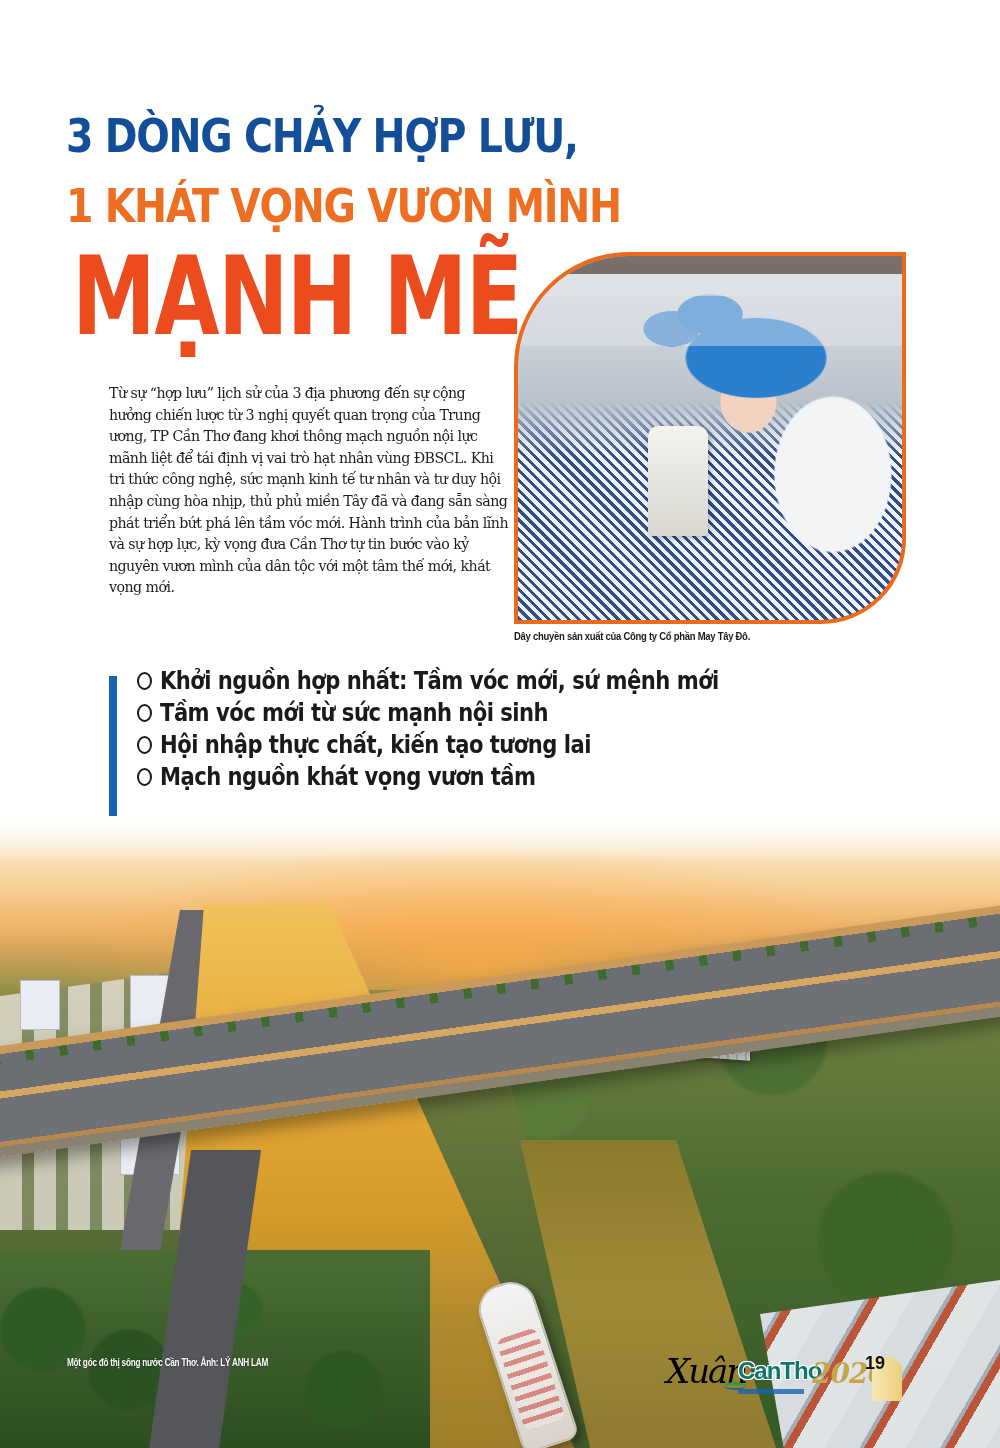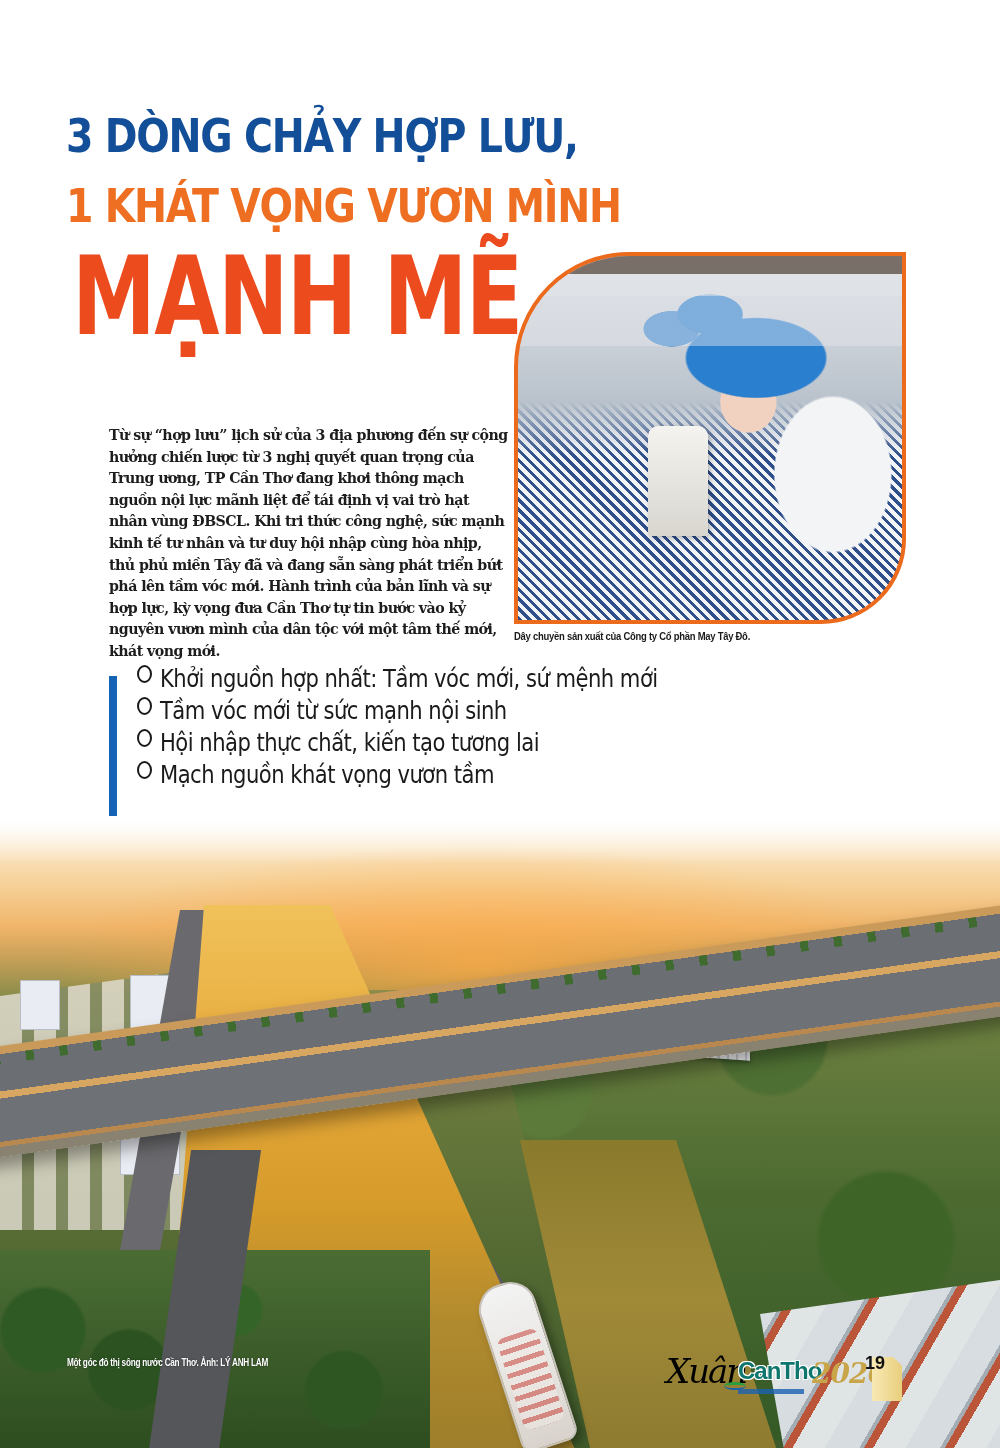--- a/index.html
+++ b/index.html
@@ -125,24 +125,23 @@
       position: absolute; left: 72px; top: 243px;
       font-family: "DejaVu Sans", sans-serif; font-weight: 700;
       font-size: 108px; letter-spacing: -2px; color: #ec4b1d;
       transform: scaleX(0.78); transform-origin: left;
       white-space: nowrap; line-height: 1;
     }
 
     
     .lead {
       position: absolute; left: 109px; top: 383px; width: 400px;
-      font-family: "DejaVu Serif", serif; font-weight: 700;
+      font-family: "DejaVu Serif", serif; font-weight: 400;
       font-size: 14.2px; line-height: 21.6px; color: #1d1d1d;
       letter-spacing: -0.55px;
-      margin-top: 42px;
     }
 
     
     .photo-frame {
       position: absolute; left: 514px; top: 252px; width: 392px; height: 372px;
       border: 4px solid #ec6a1c;
       border-radius: 115px 0 85px 0;
       overflow: hidden;
       background:
         radial-gradient(ellipse 30% 18% at 62% 28%, #2a7fcf 0 60%, transparent 62%),
@@ -175,22 +174,22 @@
 
     
     .toc-bar {
       position: absolute; left: 109px; top: 676px; width: 8px; height: 140px;
       background: #1463b4;
     }
     .toc {
       position: absolute; left: 137px; top: 665px; list-style: none;
     }
     .toc li {
-      display: flex; height: 32px;
-      font-family: "DejaVu Sans", sans-serif; font-weight: 400;
+      display: flex; align-items: center; height: 32px;
+      font-family: "DejaVu Sans", sans-serif; font-weight: 700;
       font-size: 24px; color: #1a1a1a; letter-spacing: -0.6px;
       white-space: nowrap;
     }
     .toc .bullet {
       display: inline-block; width: 15px; height: 18px;
       border: 2px solid #1a1a1a; border-radius: 50%;
       margin-right: 8px; flex: 0 0 auto;
     }
     .toc .toc-text { transform: scaleX(0.88); transform-origin: left; display: inline-block; }
 

